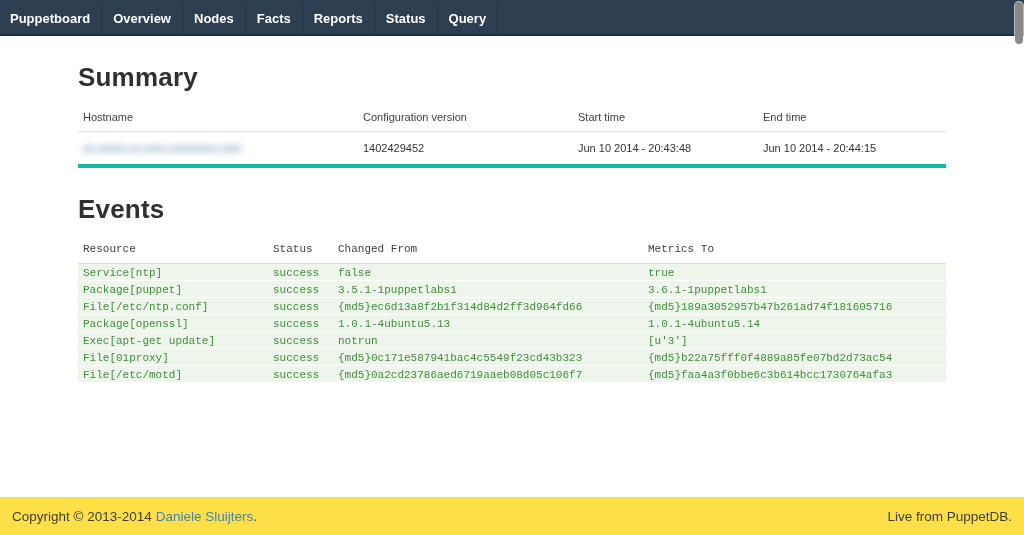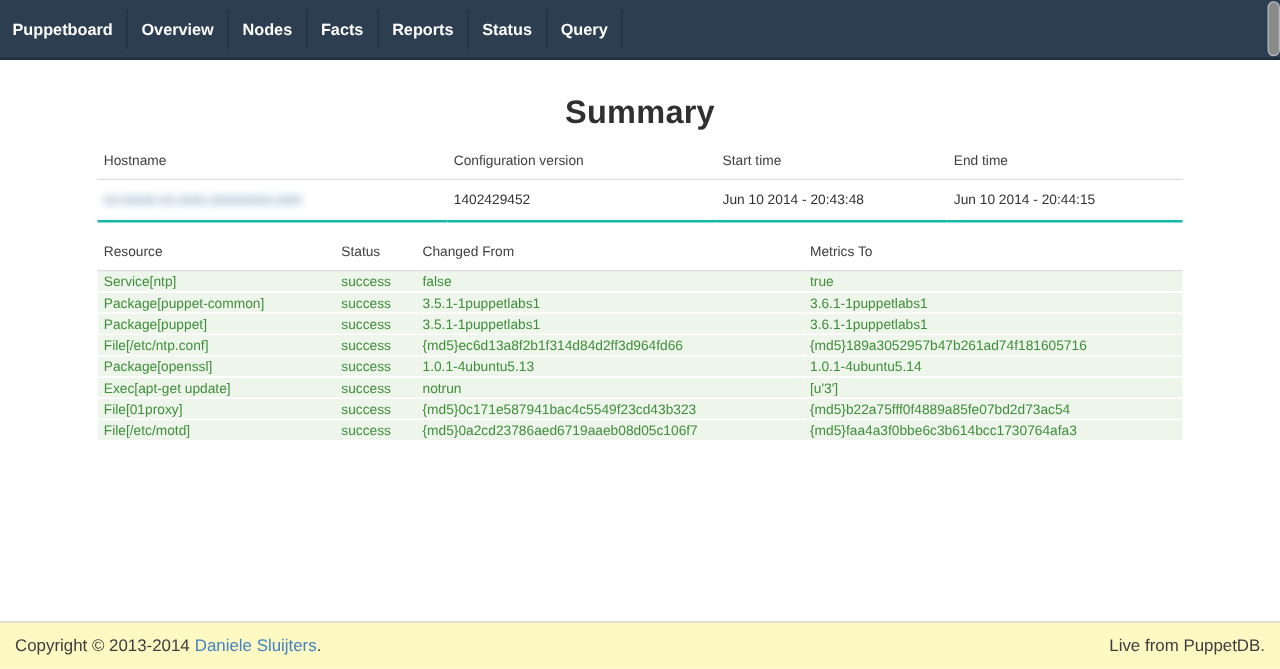--- a/index.html
+++ b/index.html
@@ -5,25 +5,25 @@
   * { box-sizing: border-box; margin: 0; padding: 0; }
   html, body { width: 1024px; height: 535px; overflow: hidden; }
   body {
     font-family: "Liberation Sans", "DejaVu Sans", sans-serif;
     background: #ffffff;
     color: #333333;
     position: relative;
   }
   
   .navbar {
-    height: 48px;
+    height: 36px;
     background: #2c3e50;
     border-bottom: 2px solid #1f2e3d;
     display: flex;
-    align-items: center;
+    align-items: flex-end;
   }
   .nav-item {
     display: flex;
     align-items: center;
     padding: 0 11px;
     color: #ffffff;
     font-size: 13px;
     font-weight: bold;
     text-decoration: none;
     border-right: 1px solid #223140;
@@ -32,36 +32,35 @@
   }
   .nav-item.brand { padding: 0 11px 0 10px; }
   
   .container { width: 868px; margin: 0 auto; }
   h1 {
     font-size: 26px;
     font-weight: bold;
     color: #303030;
     margin-top: 26px;
     letter-spacing: 0.2px;
-    text-align: center;
   }
   
   table { width: 100%; border-collapse: collapse; font-size: 11px; table-layout: fixed; }
   .summary-table { margin-top: 9px; }
-  .events-table { margin-top: 9px; }
+  .events-table { margin-top: 9px; font-family: Liberation Mono, monospace; }
   th {
     text-align: left;
     font-weight: normal;
     color: #404040;
     padding: 9px 5px 8px 5px;
     border-bottom: 1px solid #dcdcdc;
   }
   .summary-table td {
     padding: 10px 5px;
-    border-bottom: 2px solid #14b8a6;
+    border-bottom: 4px solid #14b8a6;
     color: #333333;
   }
   .summary-table col.c-host { width: 280px; }
   .summary-table col.c-conf { width: 215px; }
   .summary-table col.c-start { width: 185px; }
   .hostname-link {
     color: #41759e;
     text-decoration: none;
     filter: blur(3.5px);
     cursor: pointer;
@@ -76,21 +75,21 @@
     border-bottom: 1px solid #ffffff;
     white-space: nowrap;
     overflow: hidden;
   }
   
   footer {
     position: absolute;
     left: 0; bottom: 0;
     width: 100%;
     height: 38px;
-    background: #fef9c3;
+    background: #fde047;
     border-top: 1px solid #d2d2d2;
     display: flex;
     align-items: center;
     justify-content: space-between;
     padding: 0 12px;
     font-size: 13.5px;
     color: #3d3d3d;
   }
   .author-link { color: #4183c4; text-decoration: none; cursor: pointer; margin-left: 4px; }
   
@@ -141,20 +140,21 @@
     <tbody>
       <tr>
         <td><a class="hostname-link">xx-xxxxx-xx.xxxx.xxxxxxxxx.com</a></td>
         <td>1402429452</td>
         <td>Jun 10 2014 - 20:43:48</td>
         <td>Jun 10 2014 - 20:44:15</td>
       </tr>
     </tbody>
   </table>
 
+  <h1>Events</h1>
 
   <table class="events-table">
     <colgroup>
         <col class="c-res">
         <col class="c-status">
         <col class="c-from">
         <col class="c-to">
       </colgroup>
     <thead>
       <tr>
@@ -165,26 +165,20 @@
       </tr>
     </thead>
     <tbody>
       <tr>
         <td>Service[ntp]</td>
         <td>success</td>
         <td>false</td>
         <td>true</td>
       </tr>
       <tr>
-        <td>Package[puppet-common]</td>
-        <td>success</td>
-        <td>3.5.1-1puppetlabs1</td>
-        <td>3.6.1-1puppetlabs1</td>
-      </tr>
-      <tr>
         <td>Package[puppet]</td>
         <td>success</td>
         <td>3.5.1-1puppetlabs1</td>
         <td>3.6.1-1puppetlabs1</td>
       </tr>
       <tr>
         <td>File[/etc/ntp.conf]</td>
         <td>success</td>
         <td>{md5}ec6d13a8f2b1f314d84d2ff3d964fd66</td>
         <td>{md5}189a3052957b47b261ad74f181605716</td>

